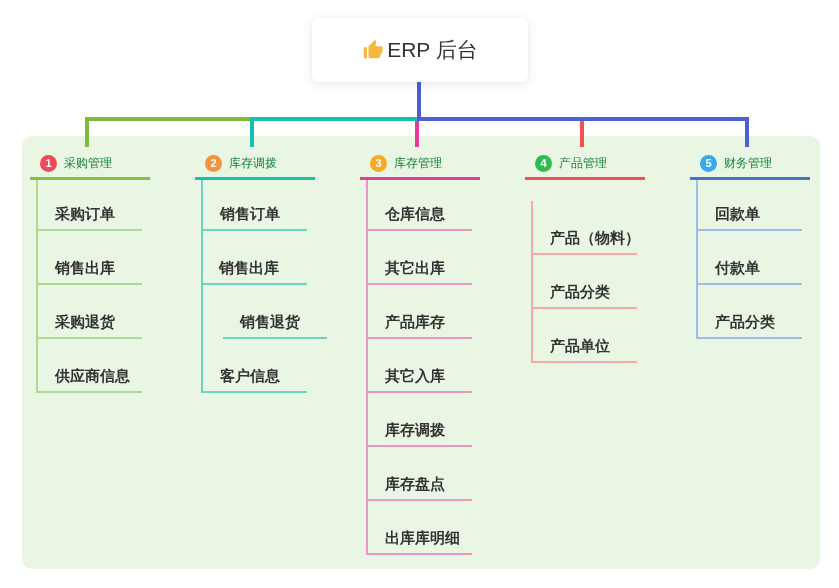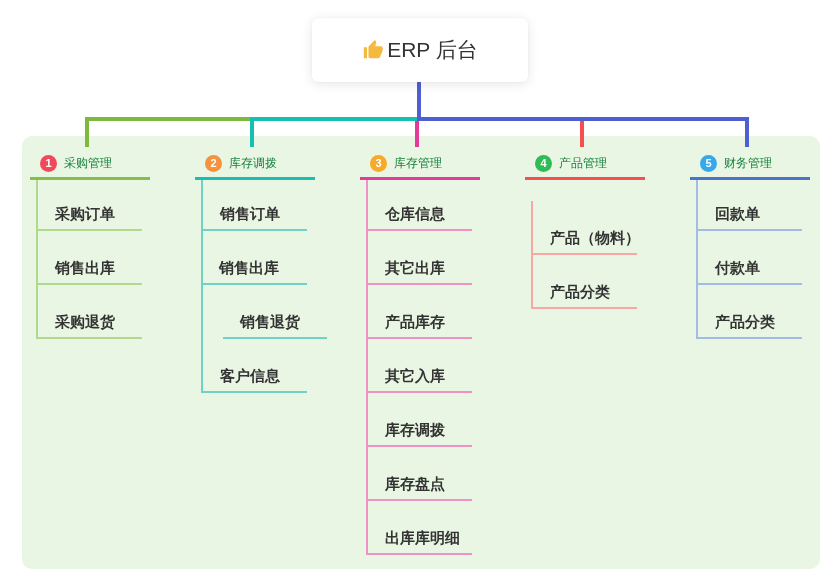--- a/index.html
+++ b/index.html
@@ -78,20 +78,23 @@
   </div>
 
   <div class="child">
     <div class="child-label" style="border-bottom-color: rgb(175, 217, 140);">销售出库</div>
   </div>
 
   <div class="child">
     <div class="child-label" style="border-bottom-color: rgb(175, 217, 140);">采购退货</div>
   </div>
 
+  <div class="child">
+    <div class="child-label" style="border-bottom-color: rgb(175, 217, 140);">供应商信息</div>
+  </div>
 </div>
   </div>
 
   <div>
     <div class="branch-header" style="left: 195px; top: 150px; border-bottom-color: rgb(22, 191, 178);">
       <span class="badge" style="background: rgb(246, 145, 61);">2</span>
       <span class="branch-title">库存调拨</span>
     </div>
     <div class="children" style="left: 201px; top: 177px; border-left-color: rgb(110, 210, 196);">
   <div class="child">
@@ -155,20 +158,23 @@
     </div>
     <div class="children" style="left: 531px; top: 177px; border-left-color: rgb(249, 166, 164); margin-top: 24px;">
   <div class="child">
     <div class="child-label" style="border-bottom-color: rgb(249, 166, 164);">产品（物料）</div>
   </div>
 
   <div class="child">
     <div class="child-label" style="border-bottom-color: rgb(249, 166, 164);">产品分类</div>
   </div>
 
+  <div class="child">
+    <div class="child-label" style="border-bottom-color: rgb(249, 166, 164);">产品单位</div>
+  </div>
 </div>
   </div>
 
   <div>
     <div class="branch-header" style="left: 690px; top: 150px; border-bottom-color: rgb(74, 116, 201);">
       <span class="badge" style="background: rgb(56, 168, 232);">5</span>
       <span class="branch-title">财务管理</span>
     </div>
     <div class="children" style="left: 696px; top: 177px; border-left-color: rgb(162, 188, 231);">
   <div class="child">

